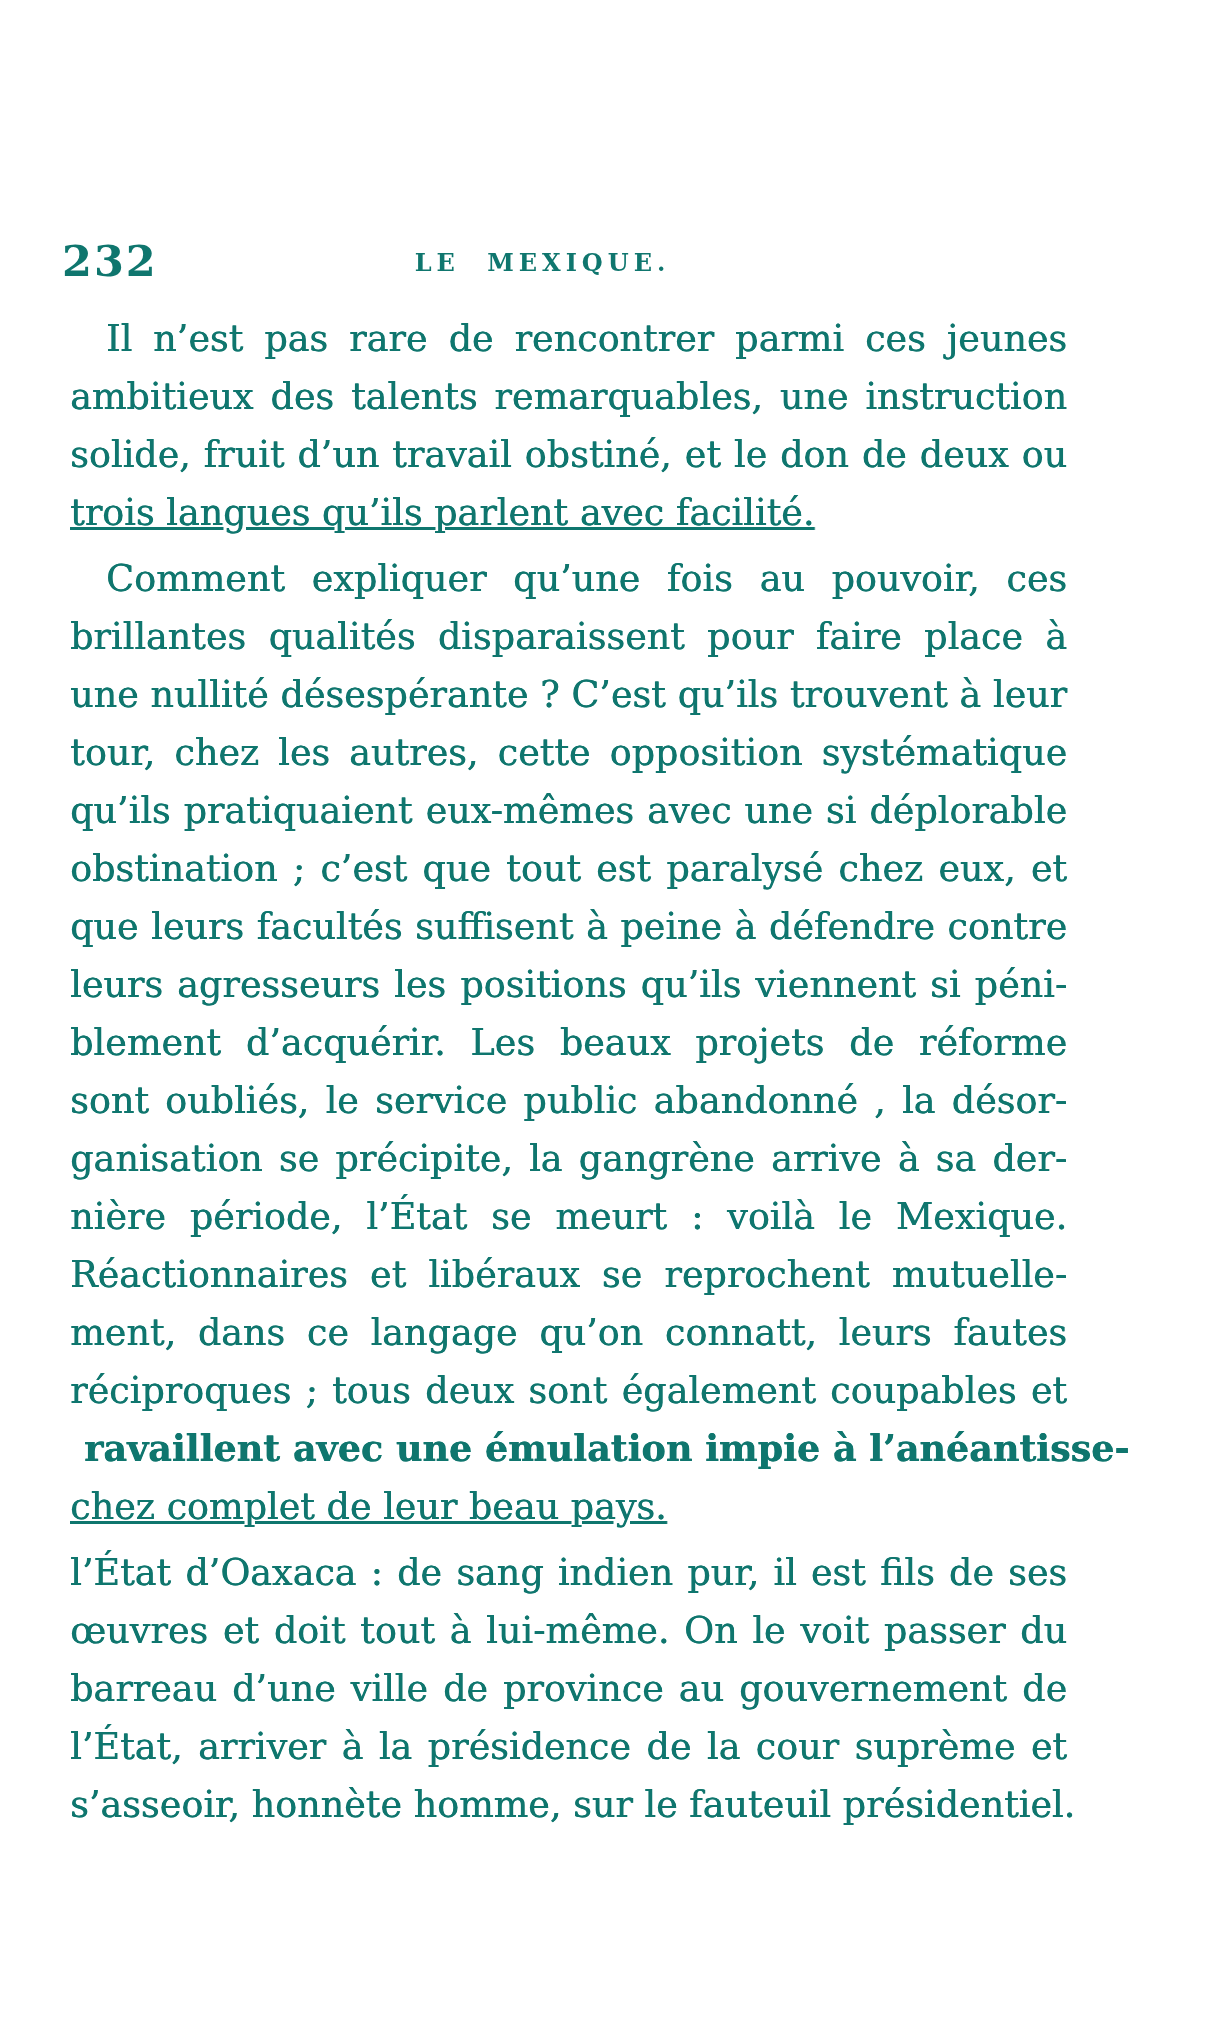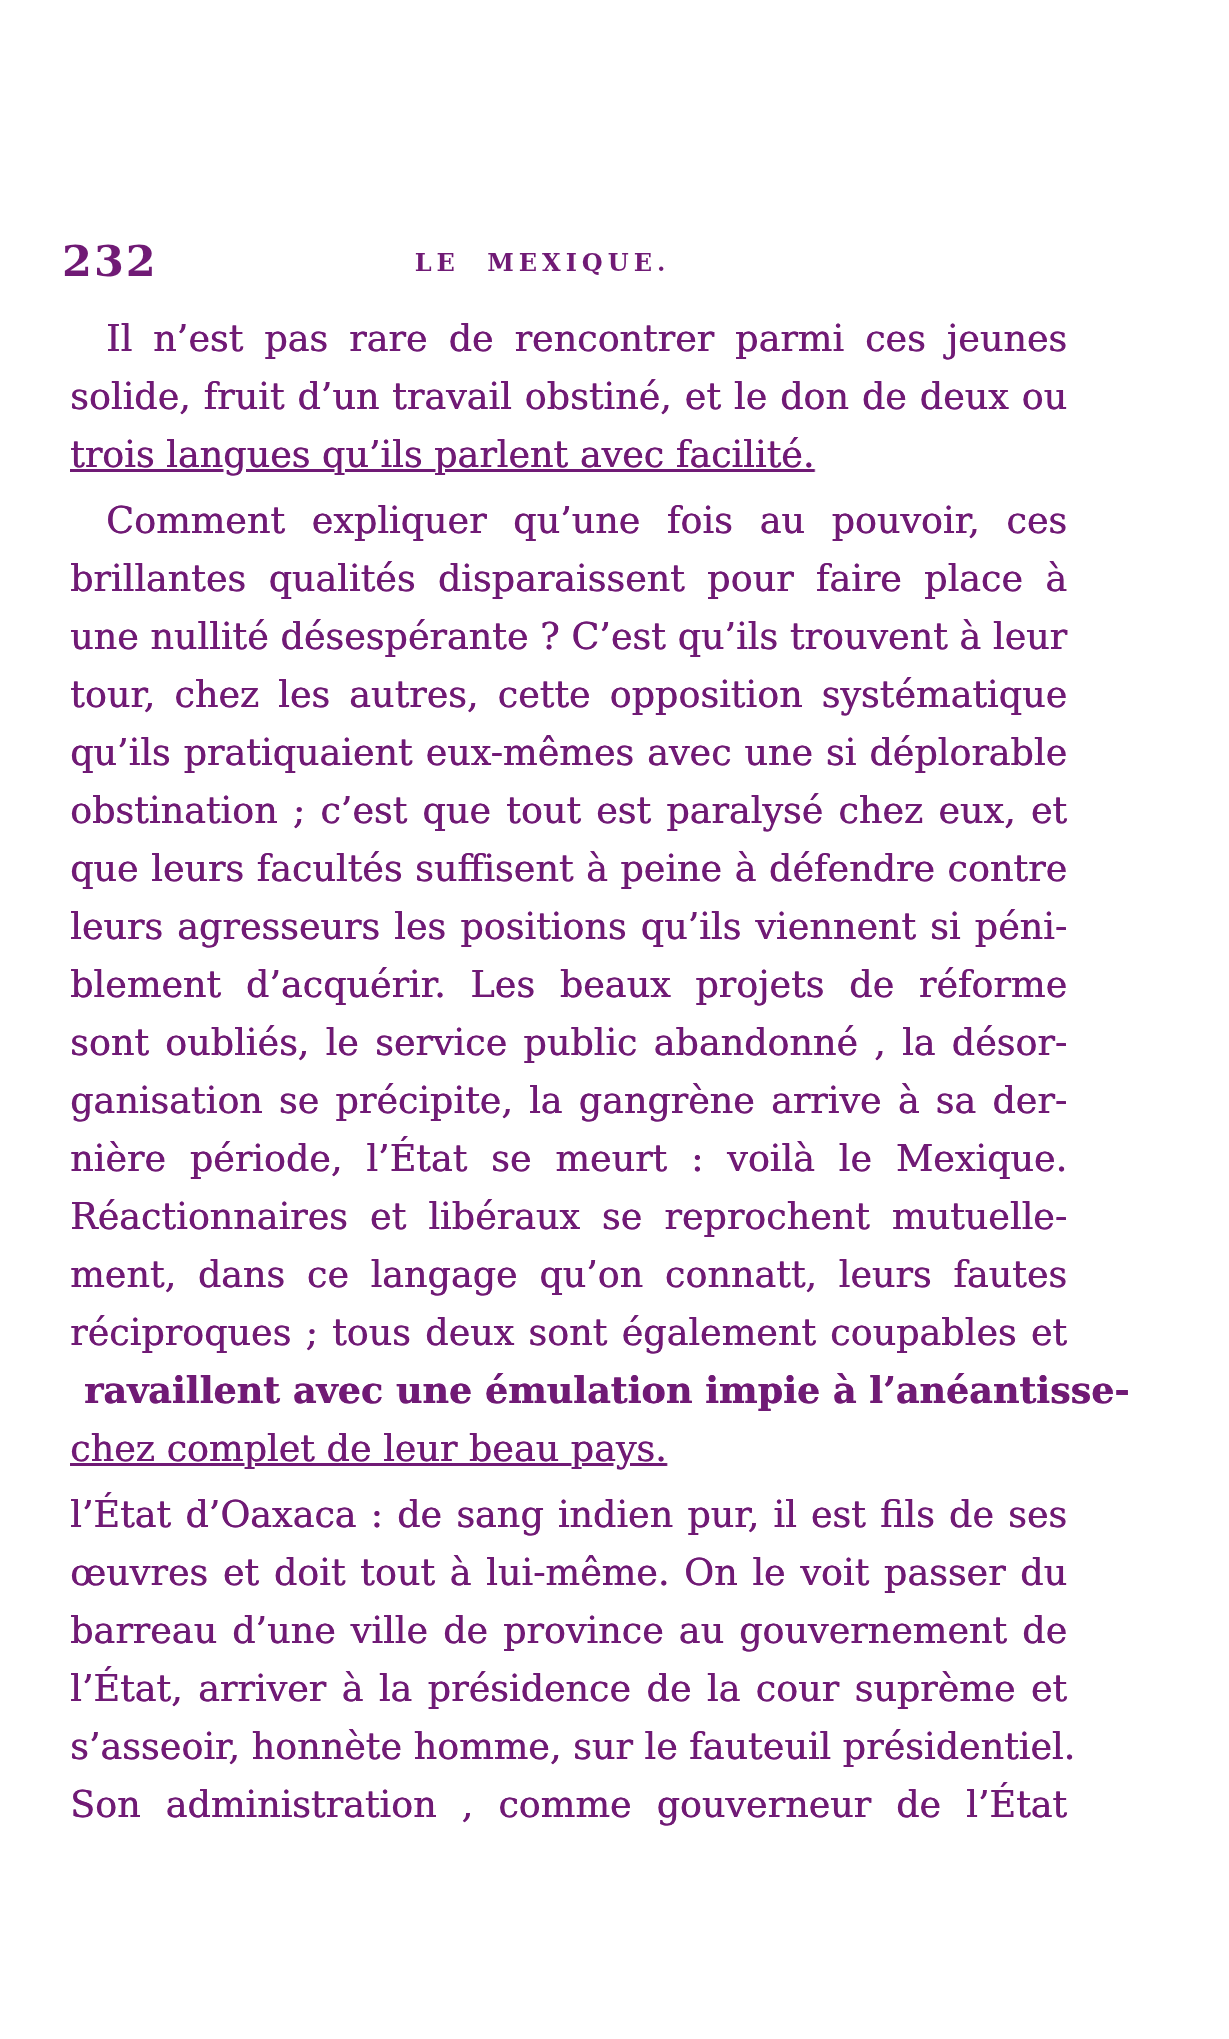--- a/index.html
+++ b/index.html
@@ -5,21 +5,21 @@
   html, body {
     margin: 0;
     padding: 0;
     background: #ffffff;
   }
   .page {
     position: relative;
     width: 1229px;
     height: 2039px;
     background: #ffffff;
-    color: #701a75;
+    color: #0f766e;
     font-family: "DejaVu Serif", "Liberation Serif", serif;
     overflow: hidden;
   }
   .page-header {
     position: absolute;
     left: 62px;
     top: 240px;
     width: 1013px;
     height: 52px;
   }
@@ -73,20 +73,21 @@
 
 <div class="page">
   <header class="page-header">
     <span class="page-number">232</span>
     <span class="running-title">LE MEXIQUE.</span>
   </header>
 
   <main class="text-body">
       <div class="paragraph">
         <div class="text-line first">Il n’est pas rare de rencontrer parmi ces jeunes</div>
+        <div class="text-line">ambitieux des talents remarquables, une instruction</div>
         <div class="text-line">solide, fruit d’un travail obstiné, et le don de deux ou</div>
         <div class="text-line para-end">trois langues qu’ils parlent avec facilité.</div>
       </div>
       <div class="paragraph">
         <div class="text-line first">Comment expliquer qu’une fois au pouvoir, ces</div>
         <div class="text-line">brillantes qualités disparaissent pour faire place à</div>
         <div class="text-line">une nullité désespérante ? C’est qu’ils trouvent à leur</div>
         <div class="text-line">tour, chez les autres, cette opposition systématique</div>
         <div class="text-line">qu’ils pratiquaient eux-mêmes avec une si déplorable</div>
         <div class="text-line">obstination ; c’est que tout est paralysé chez eux, et</div>
@@ -101,16 +102,15 @@
         <div class="text-line">réciproques ; tous deux sont également coupables et</div>
         <div class="text-line small-indent">ravaillent avec une émulation impie à l’anéantisse-</div>
         <div class="text-line para-end">chez complet de leur beau pays.</div>
       </div>
       <div class="paragraph">
         <div class="text-line">l’État d’Oaxaca : de sang indien pur, il est fils de ses</div>
         <div class="text-line">œuvres et doit tout à lui-même. On le voit passer du</div>
         <div class="text-line">barreau d’une ville de province au gouvernement de</div>
         <div class="text-line">l’État, arriver à la présidence de la cour suprème et</div>
         <div class="text-line">s’asseoir, honnète homme, sur le fauteuil présidentiel.</div>
-        <div class="text-line">Son administration , comme gouverneur de l’État</div>
       </div>
     </main>
 </div>
 
 </body></html>

